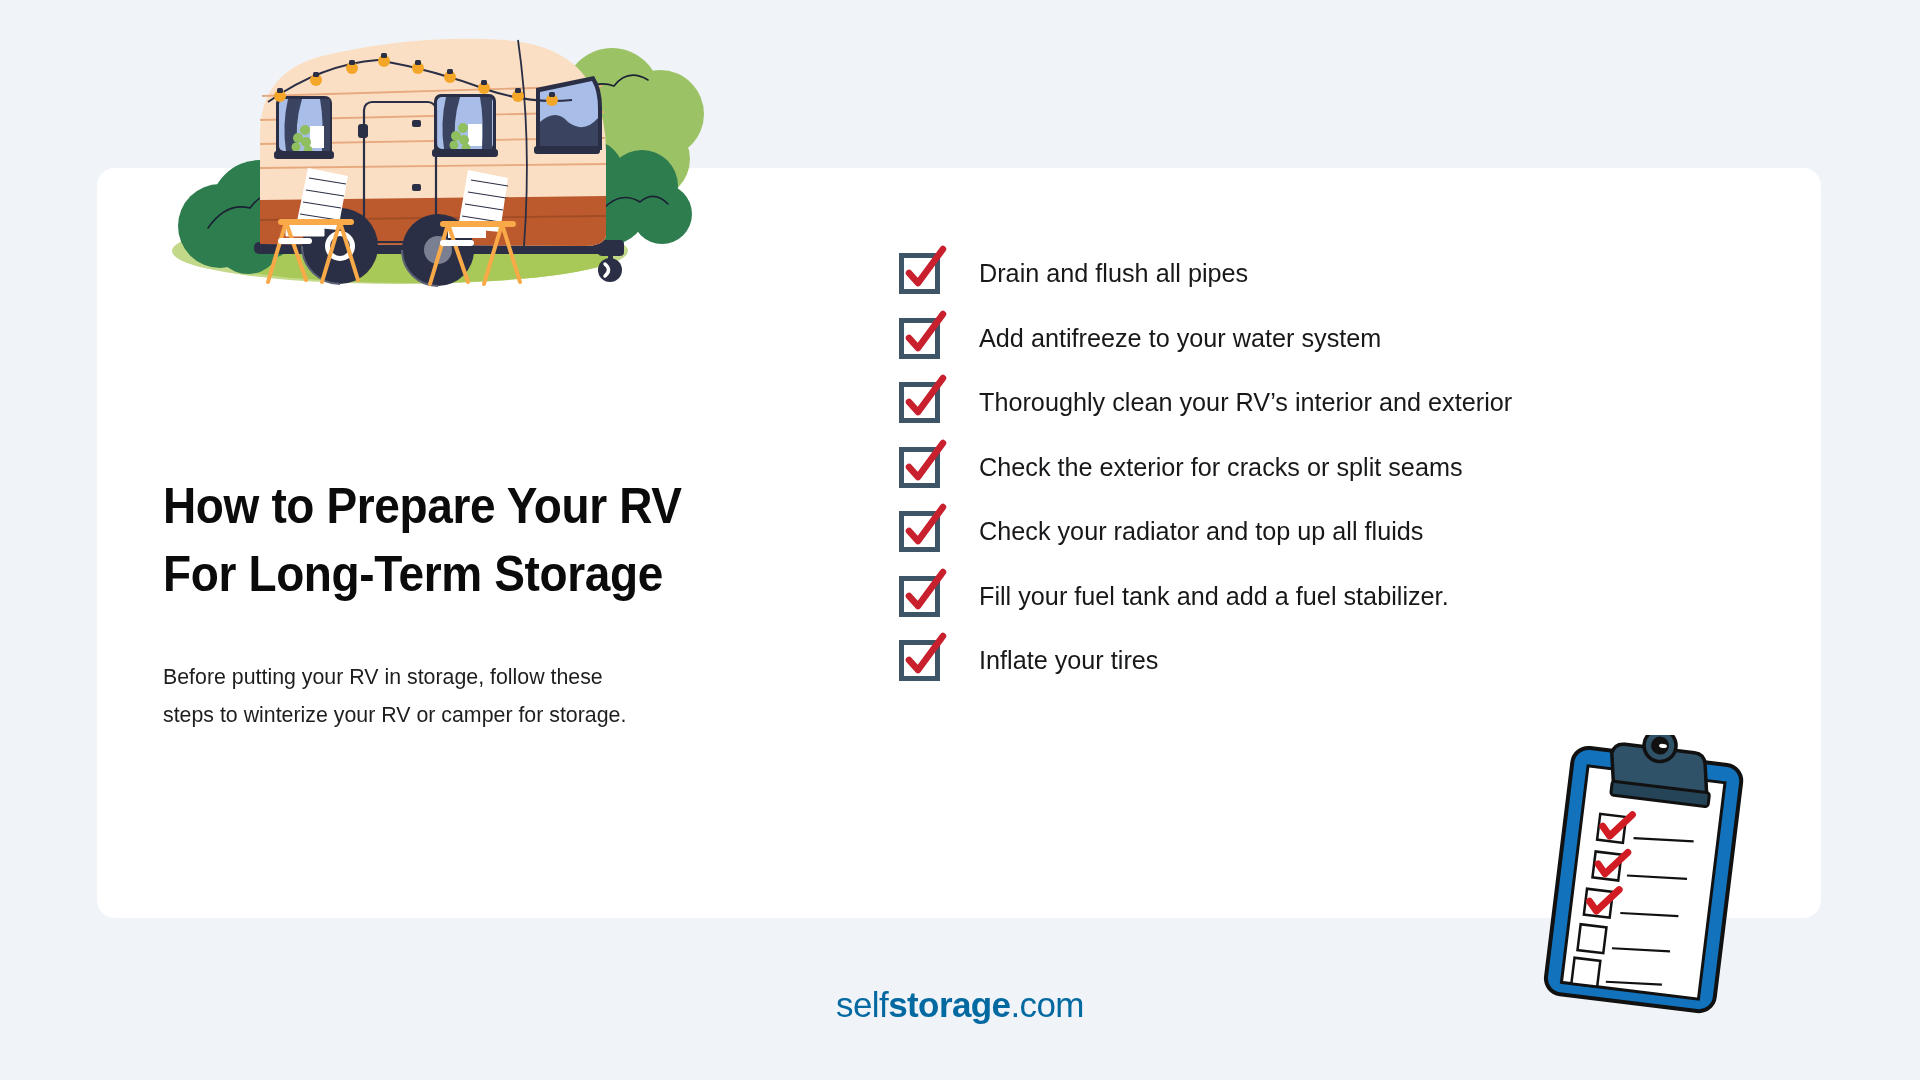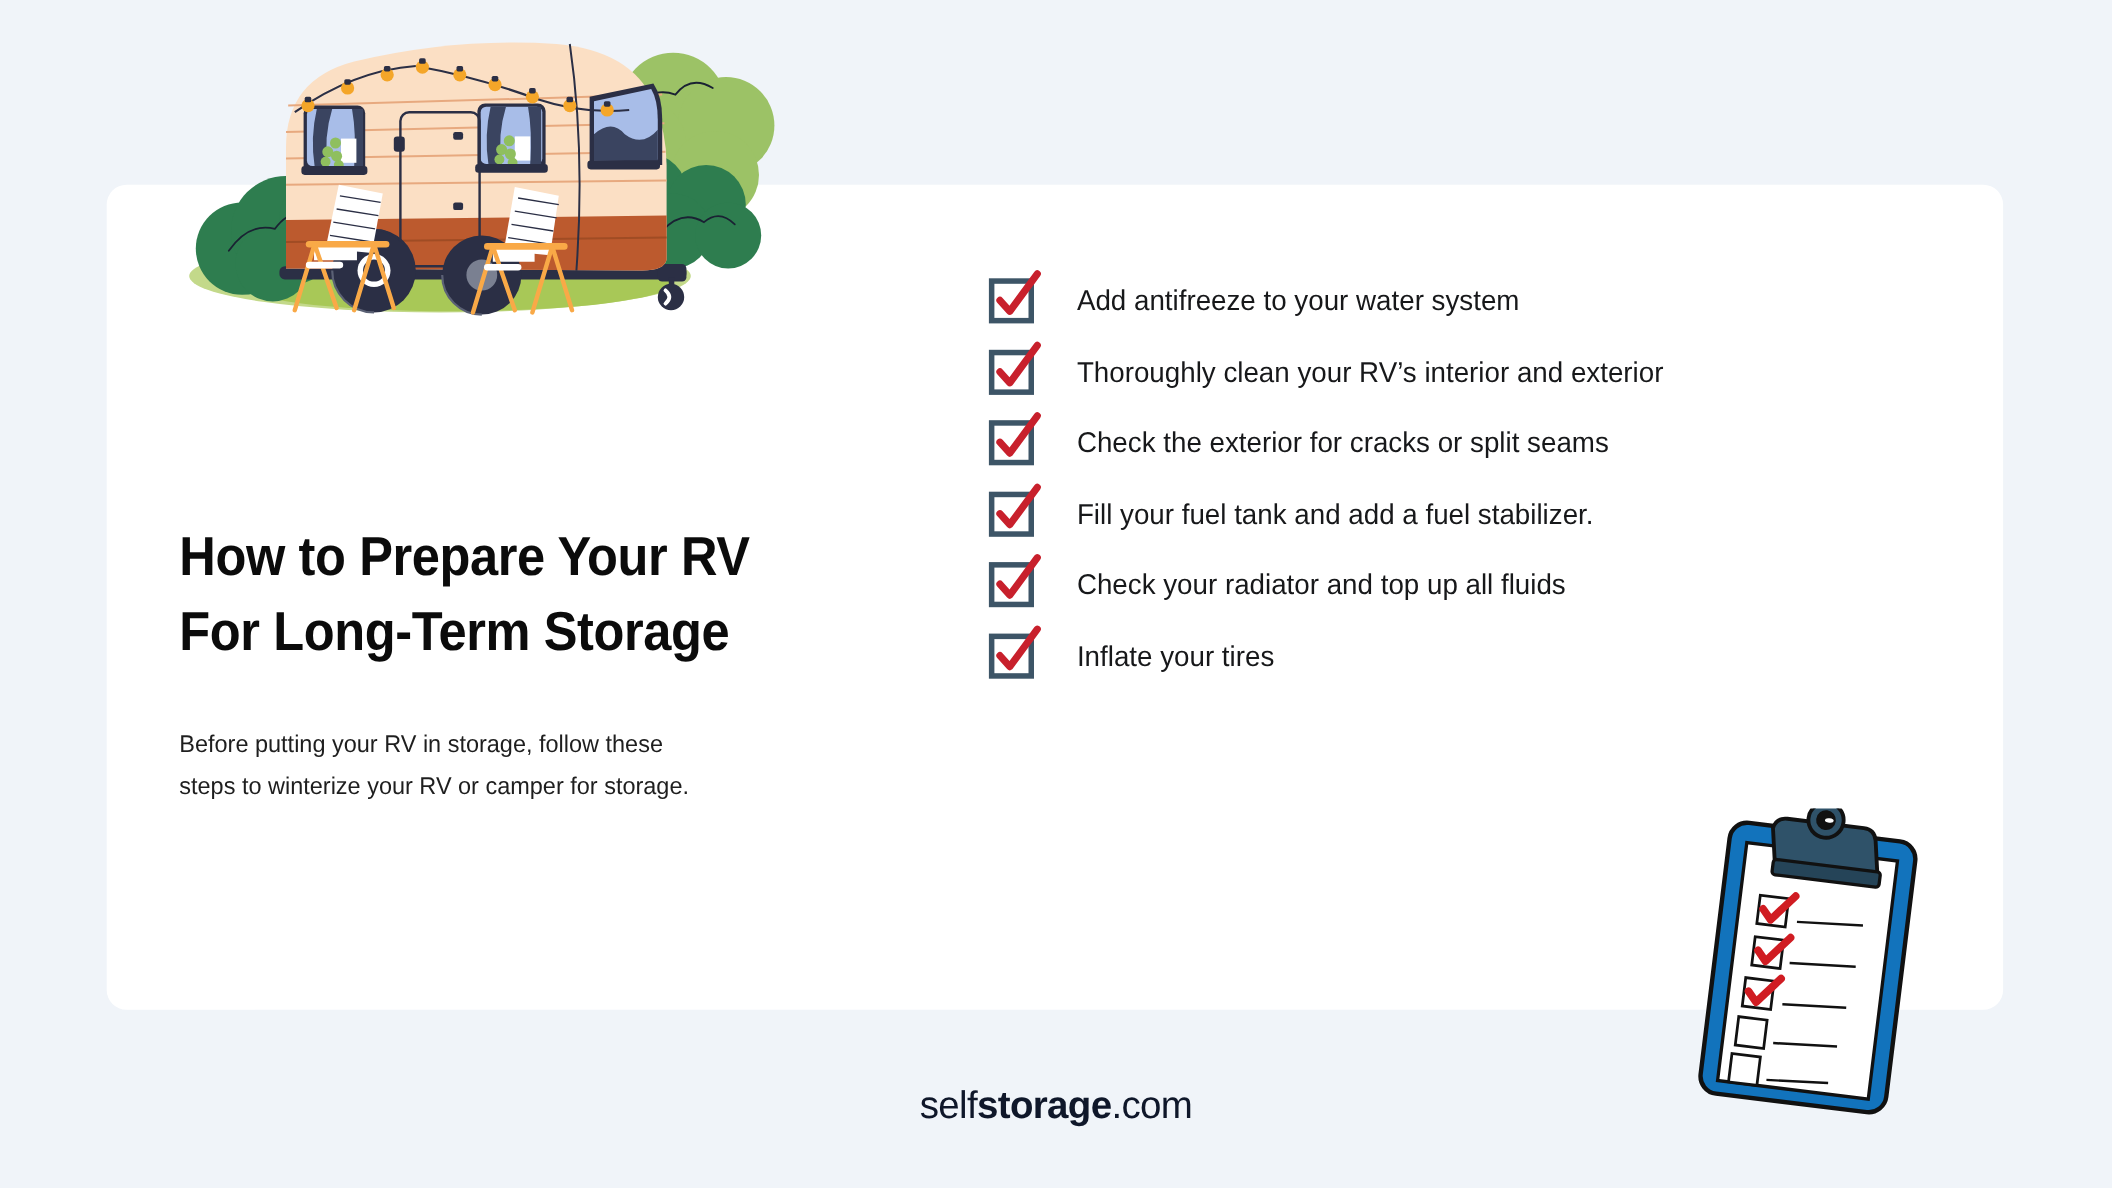--- a/index.html
+++ b/index.html
@@ -69,21 +69,21 @@
     transform-origin:left center;
   }
 
   
   #logo {
     position:absolute;
     left:0; right:0; top:985px;
     text-align:center;
     font-size:35px;
     letter-spacing:-0.6px;
-    color:#0f172a;
+    color:#0369a1;
   }
   #logo .lt { font-weight:400; }
   #logo .bd { font-weight:bold; }
 
   
   #rv-illustration {
     position:absolute;
     left:150px; top:14px;
     width:560px; height:310px;
   }
@@ -286,20 +286,29 @@
 </div>
 
 <div id="checklist">
     <div class="check-row">
       <span class="cbox">
         <svg width="50" height="52" viewBox="0 0 50 52">
           <rect x="2.5" y="10.5" width="36" height="36" fill="#FFFFFF" stroke="#3D5567" stroke-width="5"></rect>
           <path d="M10 28 L19 38 L44 4" fill="none" stroke="#C8202C" stroke-width="6.5" stroke-linecap="round" stroke-linejoin="round"></path>
         </svg>
       </span>
+      <span class="check-label">Drain and flush all pipes</span>
+    </div>
+    <div class="check-row">
+      <span class="cbox">
+        <svg width="50" height="52" viewBox="0 0 50 52">
+          <rect x="2.5" y="10.5" width="36" height="36" fill="#FFFFFF" stroke="#3D5567" stroke-width="5"></rect>
+          <path d="M10 28 L19 38 L44 4" fill="none" stroke="#C8202C" stroke-width="6.5" stroke-linecap="round" stroke-linejoin="round"></path>
+        </svg>
+      </span>
       <span class="check-label">Add antifreeze to your water system</span>
     </div>
     <div class="check-row">
       <span class="cbox">
         <svg width="50" height="52" viewBox="0 0 50 52">
           <rect x="2.5" y="10.5" width="36" height="36" fill="#FFFFFF" stroke="#3D5567" stroke-width="5"></rect>
           <path d="M10 28 L19 38 L44 4" fill="none" stroke="#C8202C" stroke-width="6.5" stroke-linecap="round" stroke-linejoin="round"></path>
         </svg>
       </span>
       <span class="check-label">Thoroughly clean your RV’s interior and exterior</span>
@@ -313,30 +322,30 @@
       </span>
       <span class="check-label">Check the exterior for cracks or split seams</span>
     </div>
     <div class="check-row">
       <span class="cbox">
         <svg width="50" height="52" viewBox="0 0 50 52">
           <rect x="2.5" y="10.5" width="36" height="36" fill="#FFFFFF" stroke="#3D5567" stroke-width="5"></rect>
           <path d="M10 28 L19 38 L44 4" fill="none" stroke="#C8202C" stroke-width="6.5" stroke-linecap="round" stroke-linejoin="round"></path>
         </svg>
       </span>
+      <span class="check-label">Check your radiator and top up all fluids</span>
+    </div>
+    <div class="check-row">
+      <span class="cbox">
+        <svg width="50" height="52" viewBox="0 0 50 52">
+          <rect x="2.5" y="10.5" width="36" height="36" fill="#FFFFFF" stroke="#3D5567" stroke-width="5"></rect>
+          <path d="M10 28 L19 38 L44 4" fill="none" stroke="#C8202C" stroke-width="6.5" stroke-linecap="round" stroke-linejoin="round"></path>
+        </svg>
+      </span>
       <span class="check-label">Fill your fuel tank and add a fuel stabilizer.</span>
-    </div>
-    <div class="check-row">
-      <span class="cbox">
-        <svg width="50" height="52" viewBox="0 0 50 52">
-          <rect x="2.5" y="10.5" width="36" height="36" fill="#FFFFFF" stroke="#3D5567" stroke-width="5"></rect>
-          <path d="M10 28 L19 38 L44 4" fill="none" stroke="#C8202C" stroke-width="6.5" stroke-linecap="round" stroke-linejoin="round"></path>
-        </svg>
-      </span>
-      <span class="check-label">Check your radiator and top up all fluids</span>
     </div>
     <div class="check-row">
       <span class="cbox">
         <svg width="50" height="52" viewBox="0 0 50 52">
           <rect x="2.5" y="10.5" width="36" height="36" fill="#FFFFFF" stroke="#3D5567" stroke-width="5"></rect>
           <path d="M10 28 L19 38 L44 4" fill="none" stroke="#C8202C" stroke-width="6.5" stroke-linecap="round" stroke-linejoin="round"></path>
         </svg>
       </span>
       <span class="check-label">Inflate your tires</span>
     </div>

